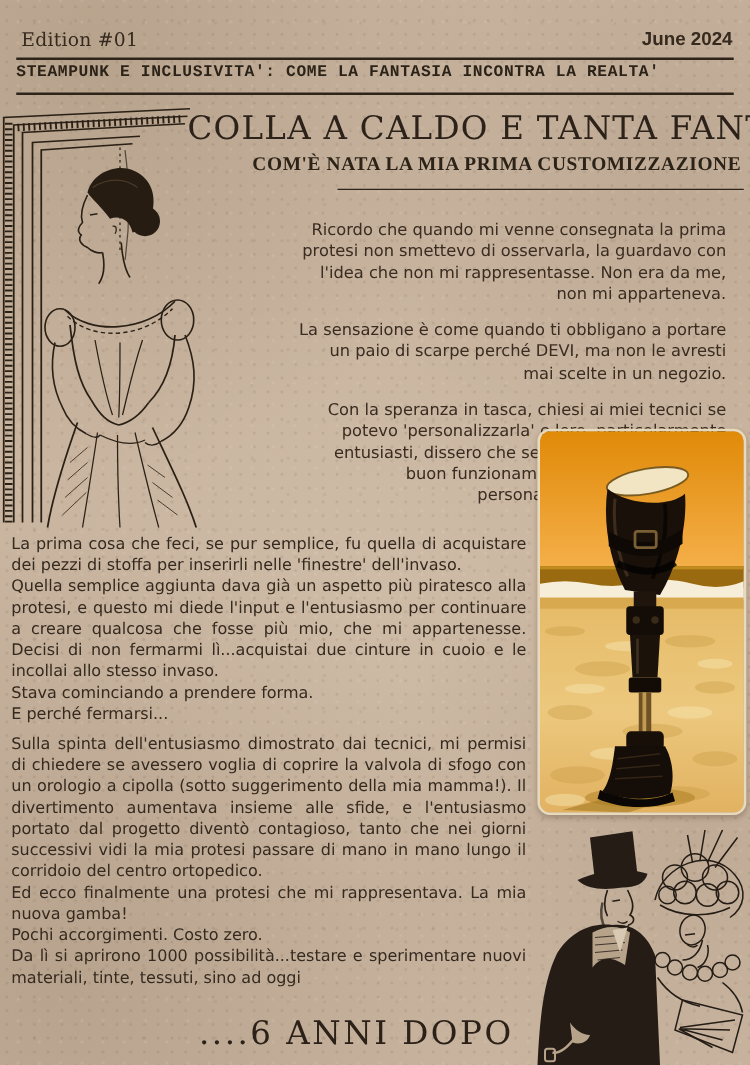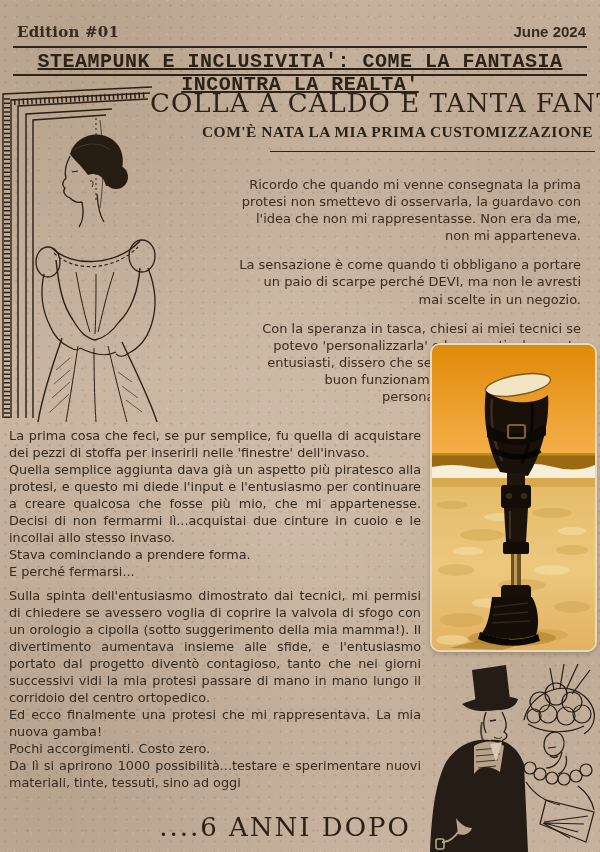--- a/index.html
+++ b/index.html
@@ -17,26 +17,26 @@
   .grain{position:absolute;inset:0;pointer-events:none;
     background-image:
       radial-gradient(rgba(92,70,48,.13) 1px, transparent 1.4px),
       radial-gradient(rgba(255,246,230,.11) 1px, transparent 1.4px),
       radial-gradient(rgba(92,70,48,.08) 1.2px, transparent 1.6px);
     background-size:11px 11px,17px 17px,29px 29px;
     background-position:0 0,6px 9px,13px 4px;}
   .abs{position:absolute;}
   .rule{position:absolute;height:0;border-top:2px solid #2e241a;}
   
-  .edition{top:23px;left:17px;font-family:"DejaVu Serif", serif;font-weight:bold;font-size:15px;letter-spacing:.2px;}
+  .edition{top:23px;left:17px;font-family:"DejaVu Serif", serif;font-weight:normal;font-size:15px;letter-spacing:.2px;}
   .issuedate{top:23px;right:14px;font-family:Liberation Sans, sans-serif;font-weight:bold;font-size:15px;}
   .rule-a{top:46px;left:13px;width:574px;}
   .rule-b{top:74px;left:13px;width:574px;}
-  .banner{top:50px;left:13px;width:574px;text-align:center;
-    font-family:"Liberation Mono", monospace;font-weight:bold;font-size:20px;letter-spacing:.5px;color:#2c2318;text-decoration:underline;}
+  .banner{top:50px;left:13px;width:574px;text-align:left;
+    font-family:"Liberation Mono", monospace;font-weight:bold;font-size:13px;letter-spacing:.5px;color:#2c2318;}
   
   .title{top:88px;left:150px;right:5px;text-align:center;
     font-family:"DejaVu Serif", serif;font-weight:400;font-size:26px;letter-spacing:1px;color:#2c2219;white-space:nowrap;}
   .subtitle{top:123px;left:150px;right:7px;text-align:right;
     font-family:Liberation Serif, serif;font-weight:bold;font-size:15.5px;letter-spacing:.5px;color:#2c2318;}
   .rule-sub{top:151px;left:270px;width:325px;border-top-width:1.6px;}
   
   .intro{top:164px;left:226px;right:7px;text-align:right;font-size:13px;line-height:17.1px;color:#3a2c20;}
   .intro p{margin:12px;}
   

